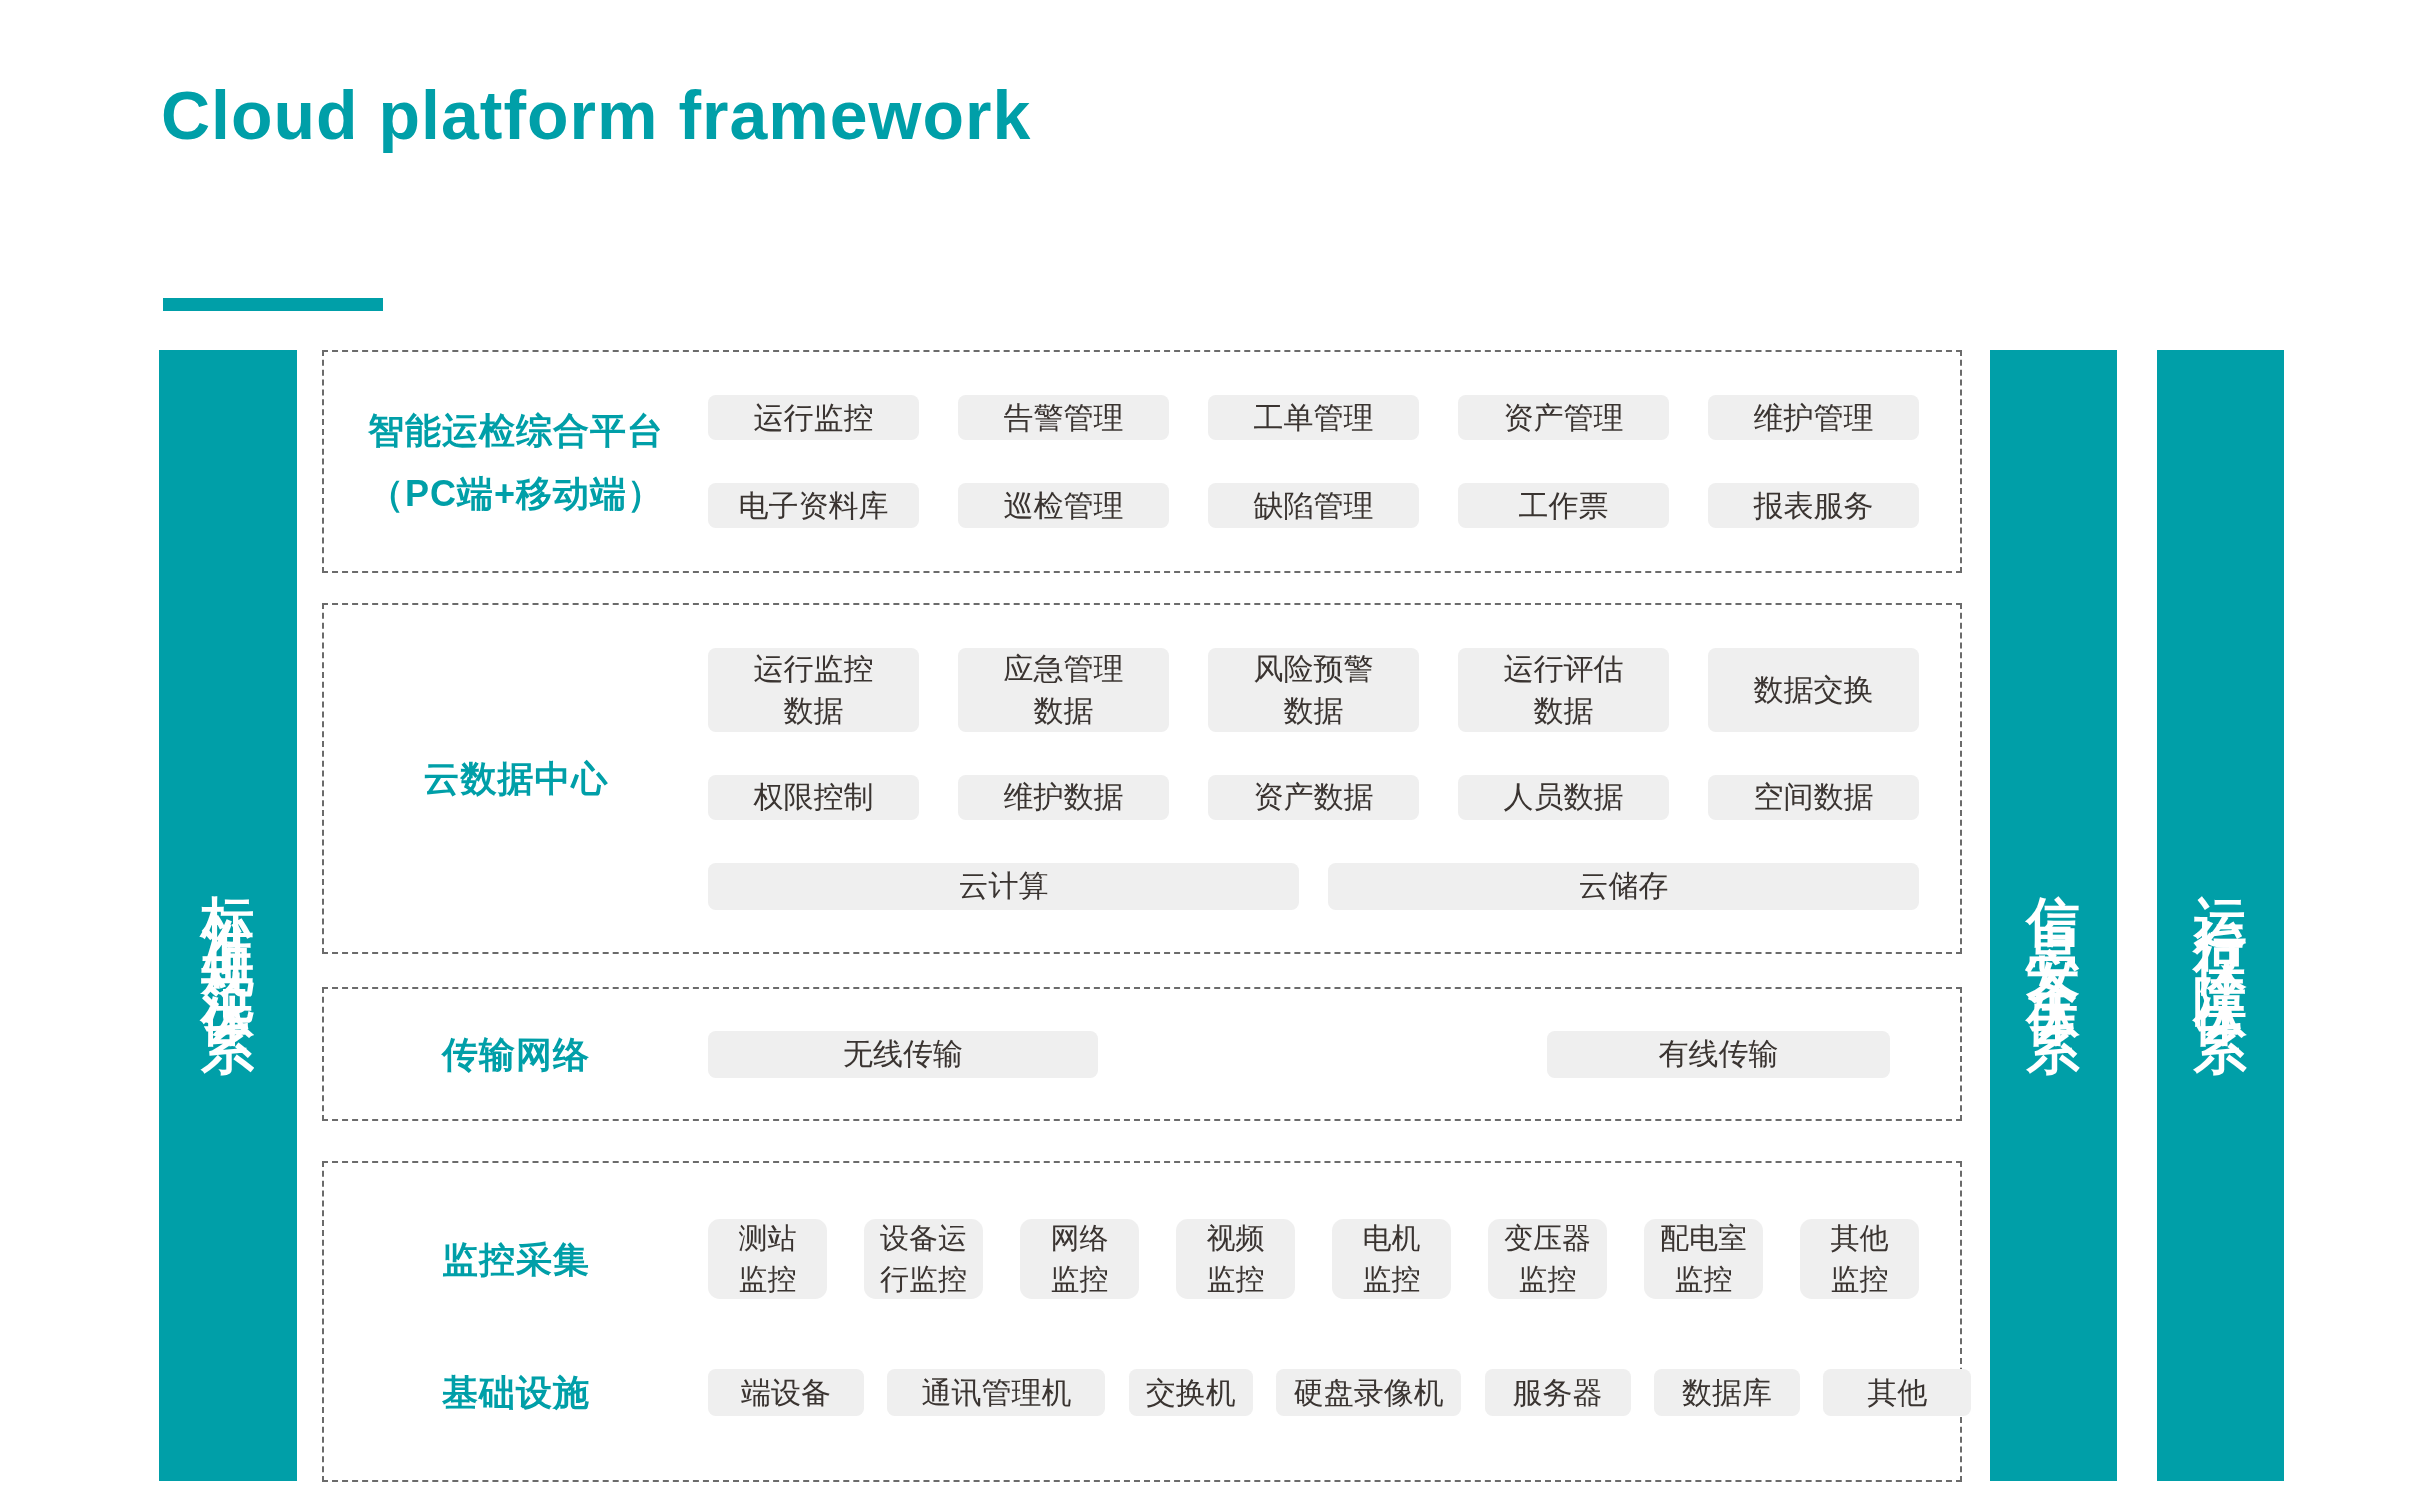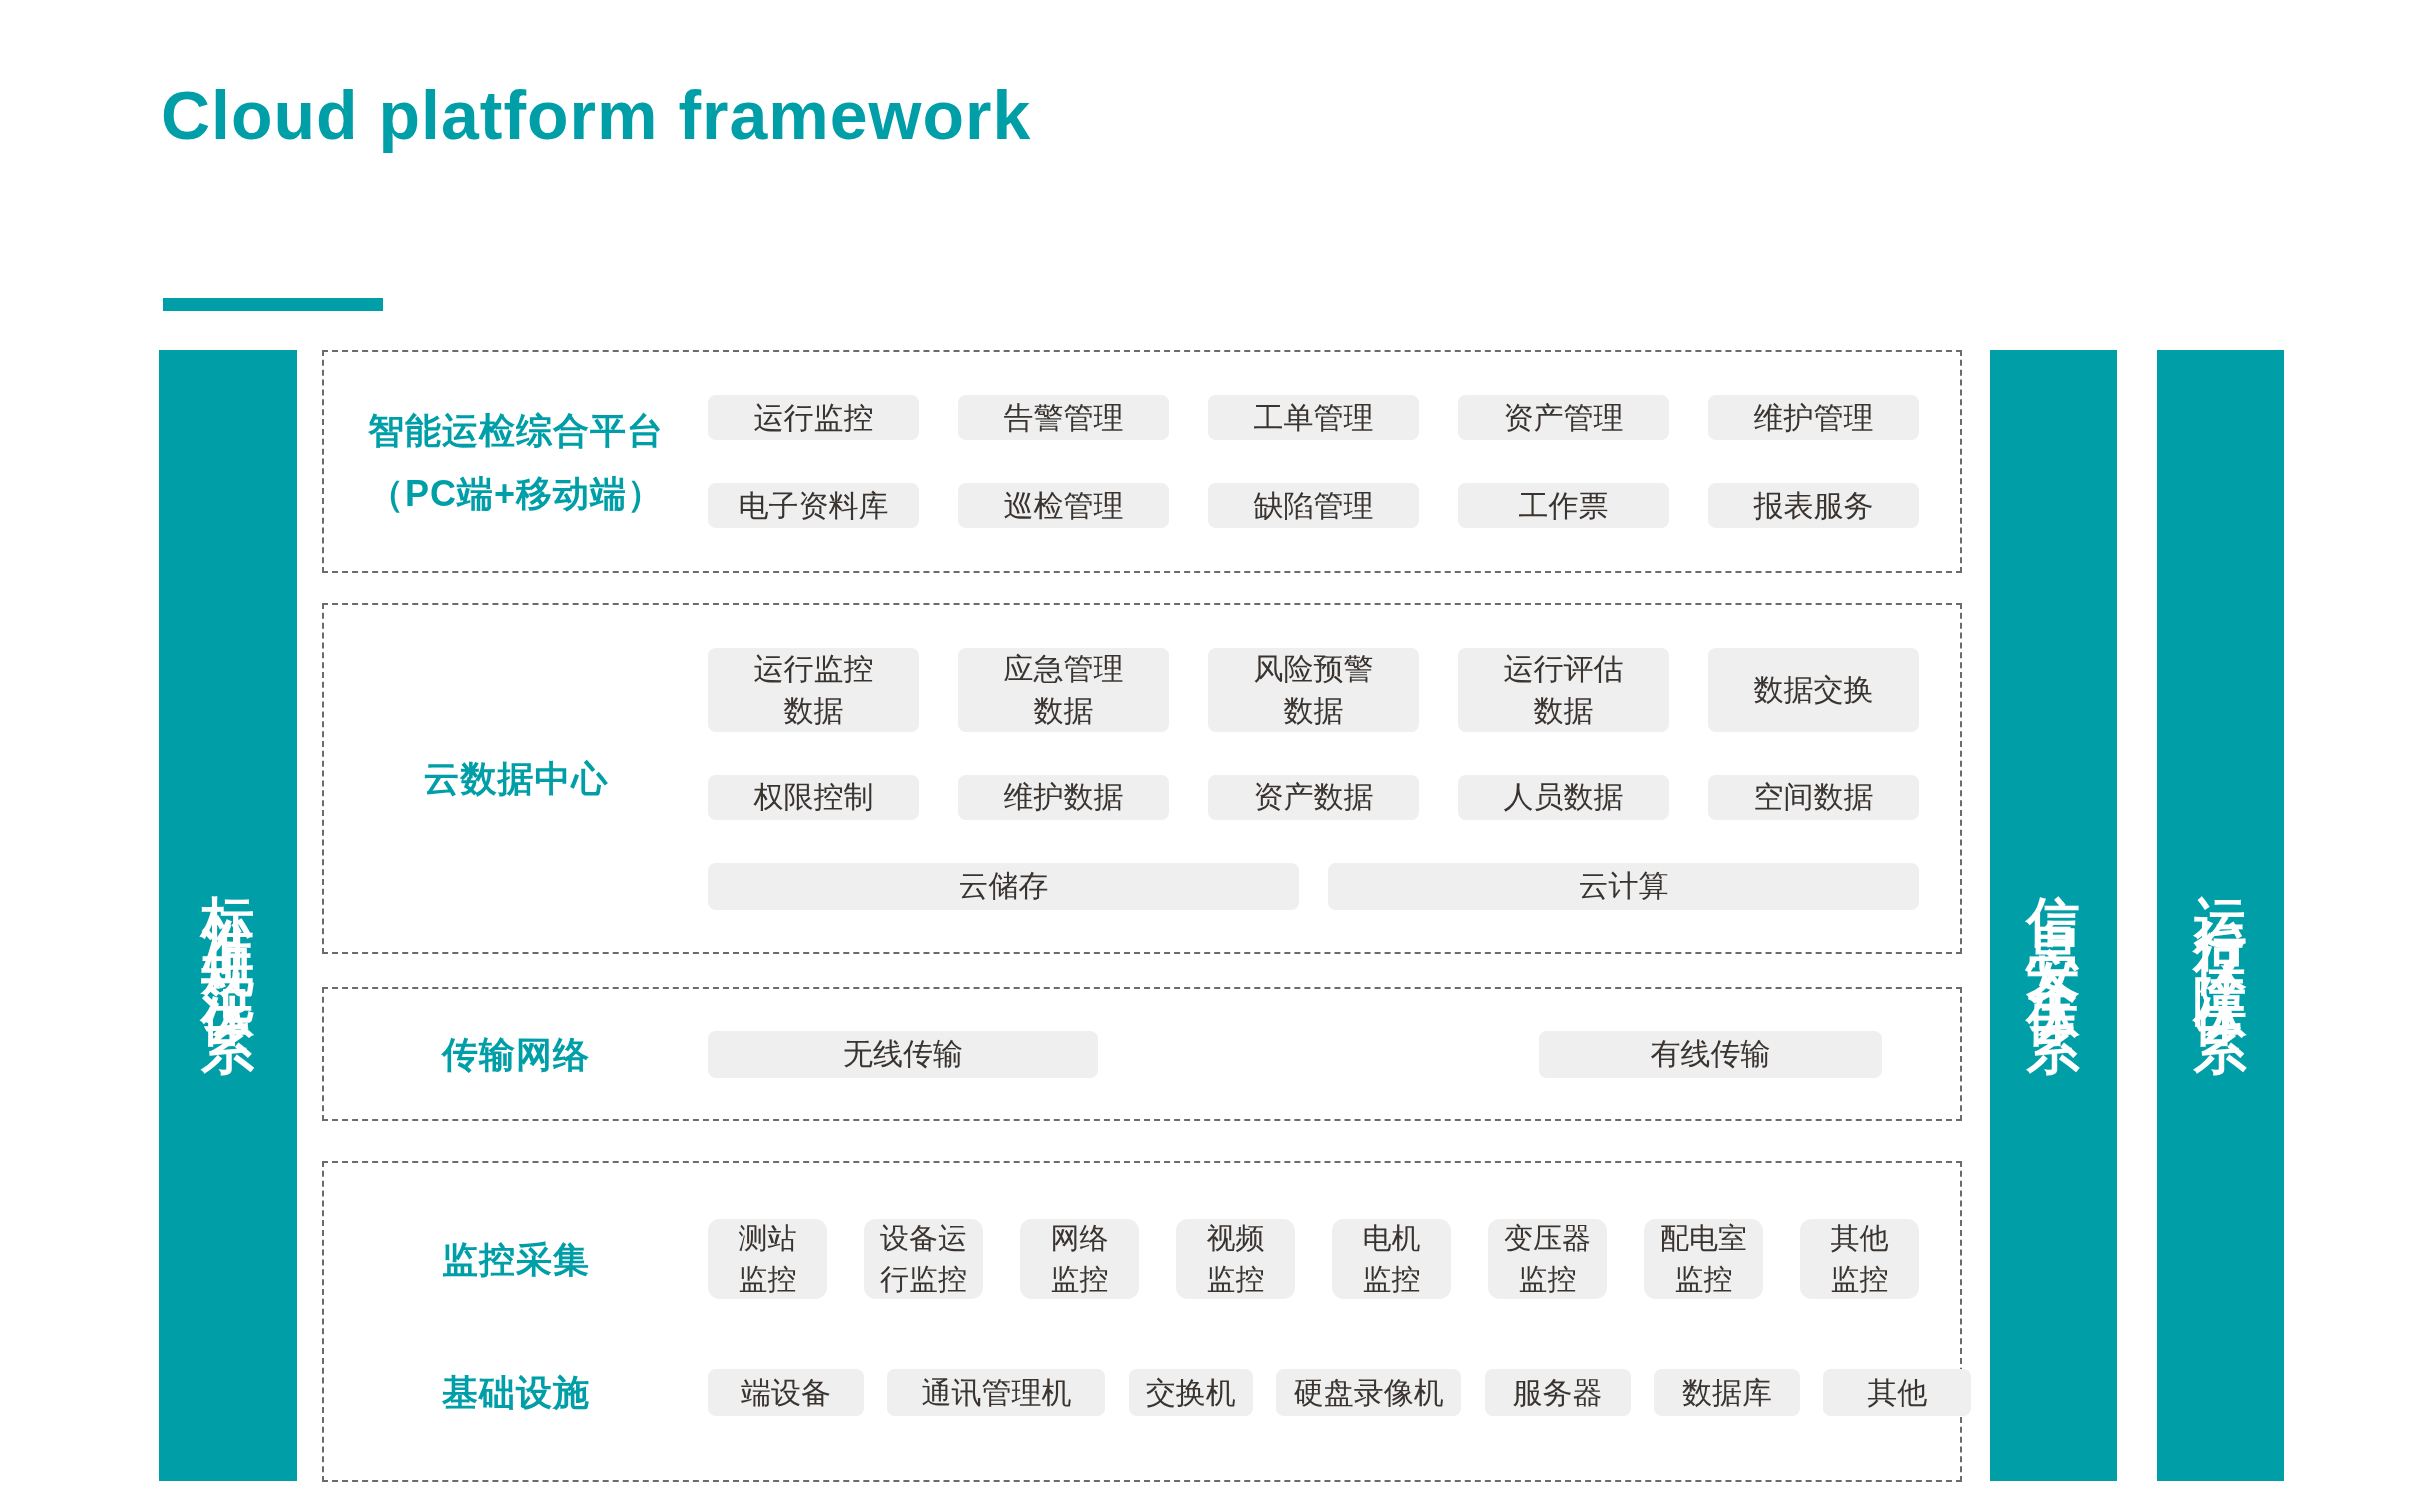--- a/index.html
+++ b/index.html
@@ -74,21 +74,21 @@
     background:var(--chip-bg);color:var(--chip-text);
     font-size:30px;line-height:1.4;
     display:flex;align-items:center;justify-content:center;
     text-align:center;white-space:pre-line;
     border-radius:7.8px;
   }
   .chip-std{width:211px;height:45px;}
   .chip-tall{width:211px;height:84px;}
   .chip-half{flex:1 1 0;height:47px;}
   .row-cloud{gap:29px;}
-  .row-network{gap:0;}
+  .row-network{gap:8px;}
   .chip-wireless{width:390px;height:47px;}
   .chip-wired{width:343px;height:47px;margin-left:441px;}
   .chip-mon{width:119px;height:80px;border-radius:11.7px;font-size:29px;}
   .row-mon{gap:37px;}
   .row-infra{gap:23.4px;}
   .chip-infra{height:47px;}
 </style>
 </head>
 <body>
 
@@ -140,22 +140,22 @@
           <div class="chip chip-tall">数据交换</div>
         </div>
         <div class="chip-row">
           <div class="chip chip-std">权限控制</div>
           <div class="chip chip-std">维护数据</div>
           <div class="chip chip-std">资产数据</div>
           <div class="chip chip-std">人员数据</div>
           <div class="chip chip-std">空间数据</div>
         </div>
         <div class="chip-row row-cloud">
+          <div class="chip chip-half">云计算</div>
           <div class="chip chip-half">云储存</div>
-          <div class="chip chip-half">云计算</div>
         </div>
       </div>
     </div>
   </div>
 
   <div class="layer layer-network">
     <div class="group">
       <div class="label-col">传输网络</div>
       <div class="rows-col">
         <div class="chip-row row-network">

